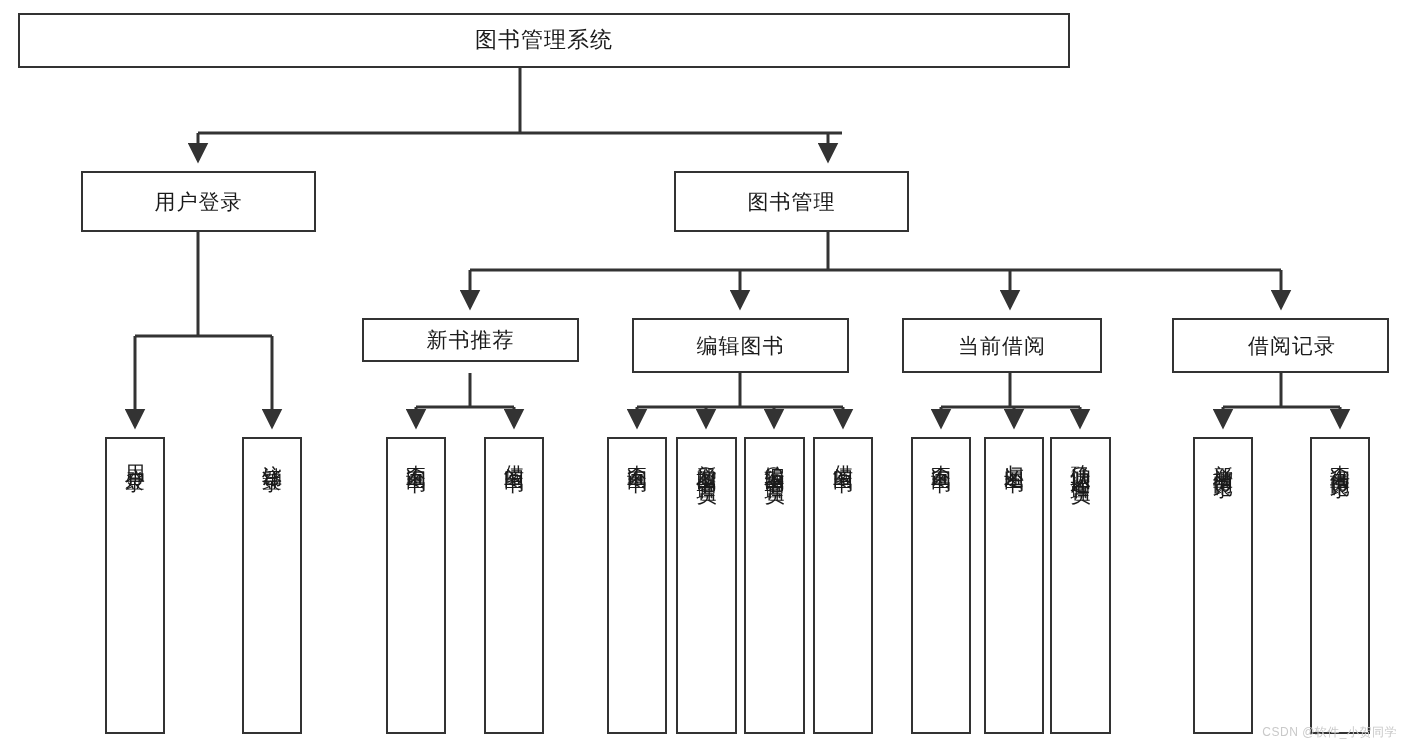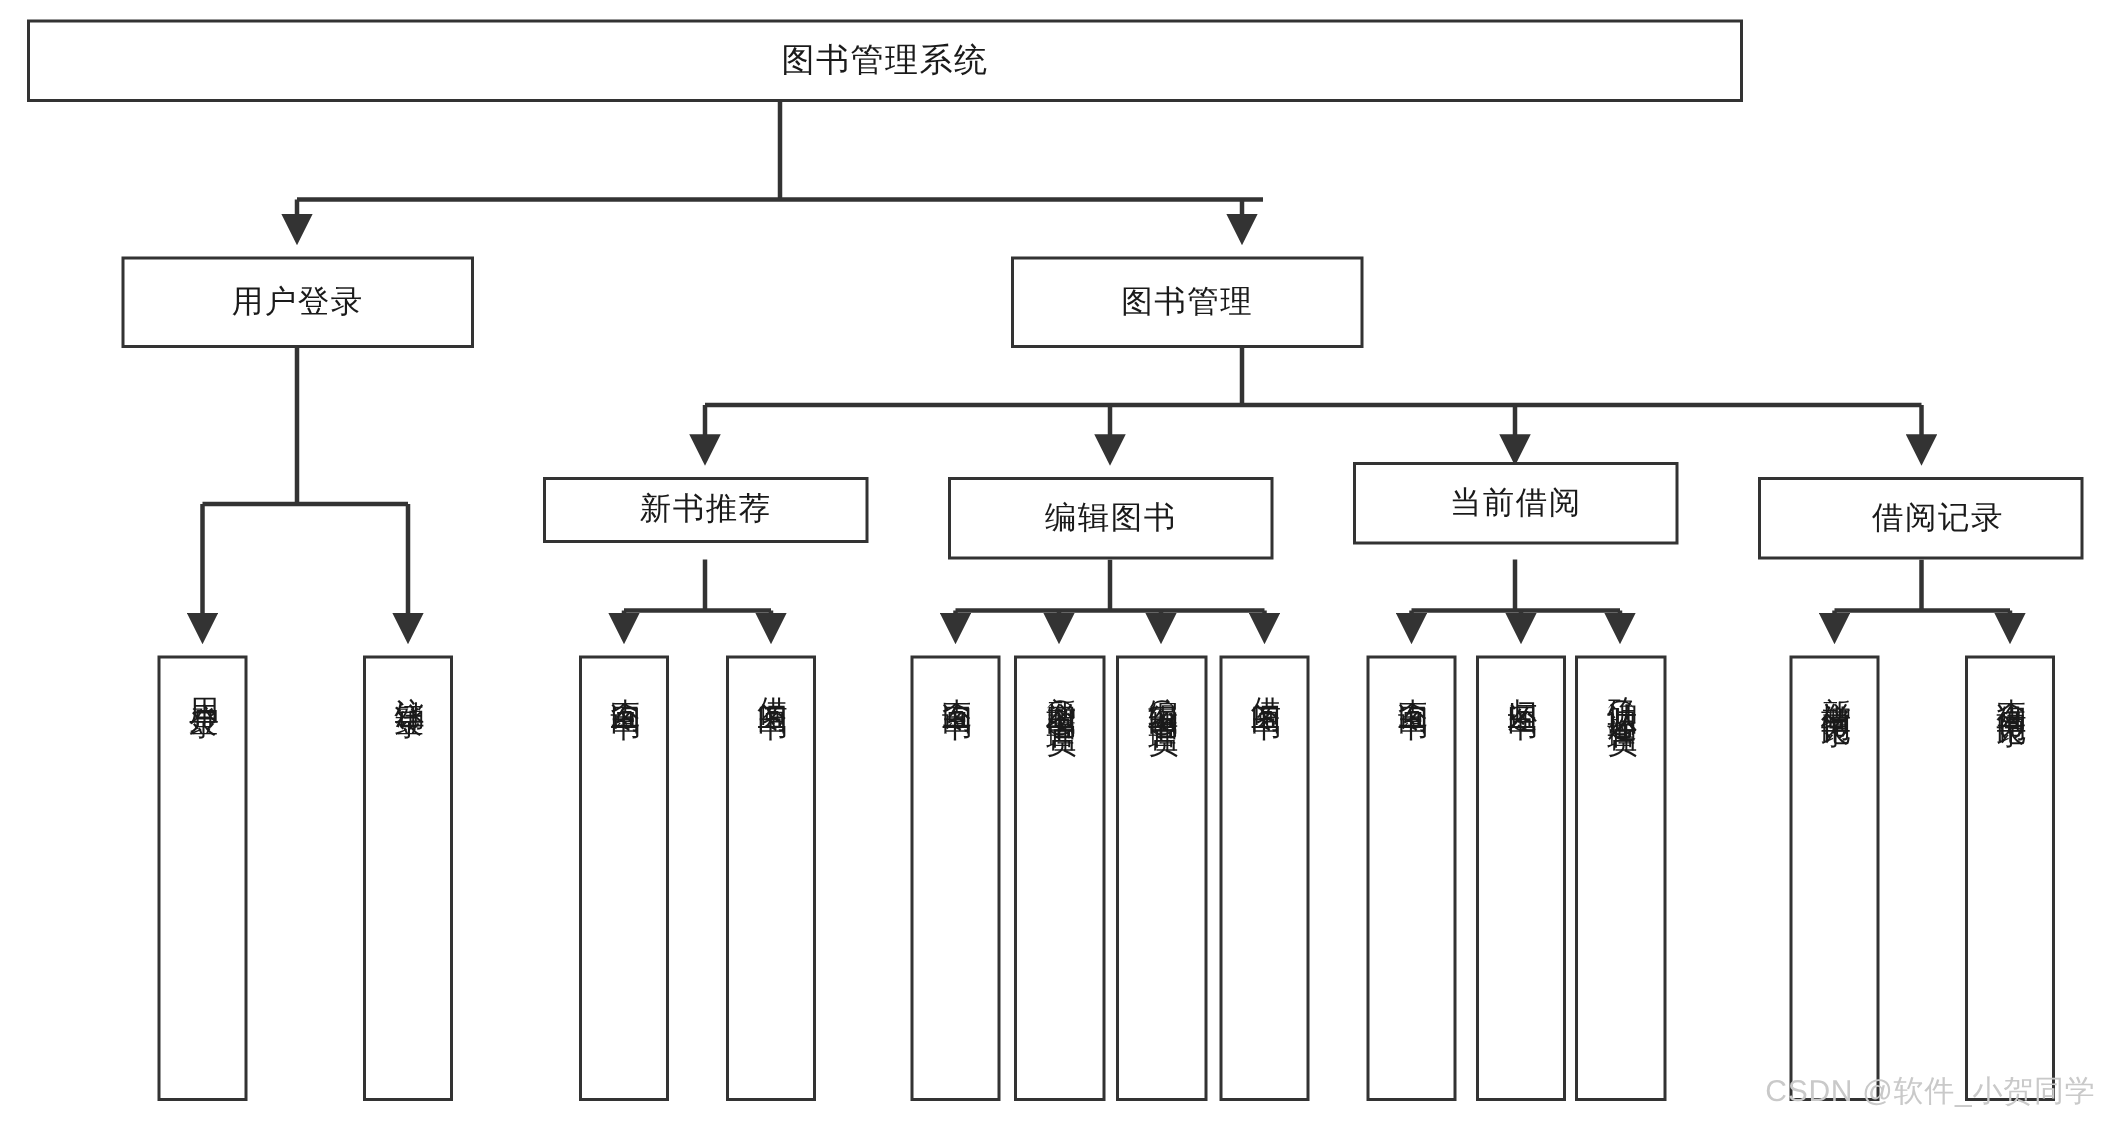--- a/index.html
+++ b/index.html
@@ -54,21 +54,21 @@
     text-orientation: upright;
     letter-spacing: 3px;
     line-height: 1.05;
     white-space: nowrap;
     display: block;
   }
   .watermark {
     position: absolute;
     right: 8px;
     bottom: 6px;
-    font-size: 20px;
+    font-size: 12px;
     color: #c9c9c9;
     letter-spacing: 0.5px;
     white-space: nowrap;
     user-select: none;
   }
 </style>
 </head>
 <body>
 
 <div id="canvas">
@@ -116,38 +116,38 @@
       <path d="M 1014 407 L 1014 426" marker-end="url(#arrow)"></path>
       <path d="M 1080 407 L 1080 426" marker-end="url(#arrow)"></path>
 
       <path d="M 1281 373 L 1281 407"></path>
       <path d="M 1223 407 L 1340 407"></path>
       <path d="M 1223 407 L 1223 426" marker-end="url(#arrow)"></path>
       <path d="M 1340 407 L 1340 426" marker-end="url(#arrow)"></path>
     </g>
   </svg>
 
-  <div class="node h-node root" style="left:18px; top:13px; width:1144px; height:55px;">
+  <div class="node h-node root" style="left:18px; top:13px; width:1052px; height:55px;">
     <span>图书管理系统</span>
   </div>
 
   <div class="node h-node" style="left:81px; top:171px; width:235px; height:61px;">
     <span>用户登录</span>
   </div>
   <div class="node h-node" style="left:674px; top:171px; width:235px; height:61px;">
     <span>图书管理</span>
   </div>
 
   <div class="node h-node" style="left:362px; top:318px; width:217px; height:44px;">
     <span>新书推荐</span>
   </div>
   <div class="node h-node" style="left:632px; top:318px; width:217px; height:55px;">
     <span>编辑图书</span>
   </div>
-  <div class="node h-node" style="left:902px; top:308px; width:217px; height:55px;">
+  <div class="node h-node" style="left:902px; top:318px; width:200px; height:55px;">
     <span>当前借阅</span>
   </div>
   <div class="node h-node" style="left:1172px; top:318px; width:217px; height:55px;padding-left:23px;">
     <span>借阅记录</span>
   </div>
 
   <div class="node leaf" style="left:105px; top:437px; width:60px; height:297px;">
     <span class="vtext">用户登录</span>
   </div>
   <div class="node leaf" style="left:242px; top:437px; width:60px; height:297px;">

